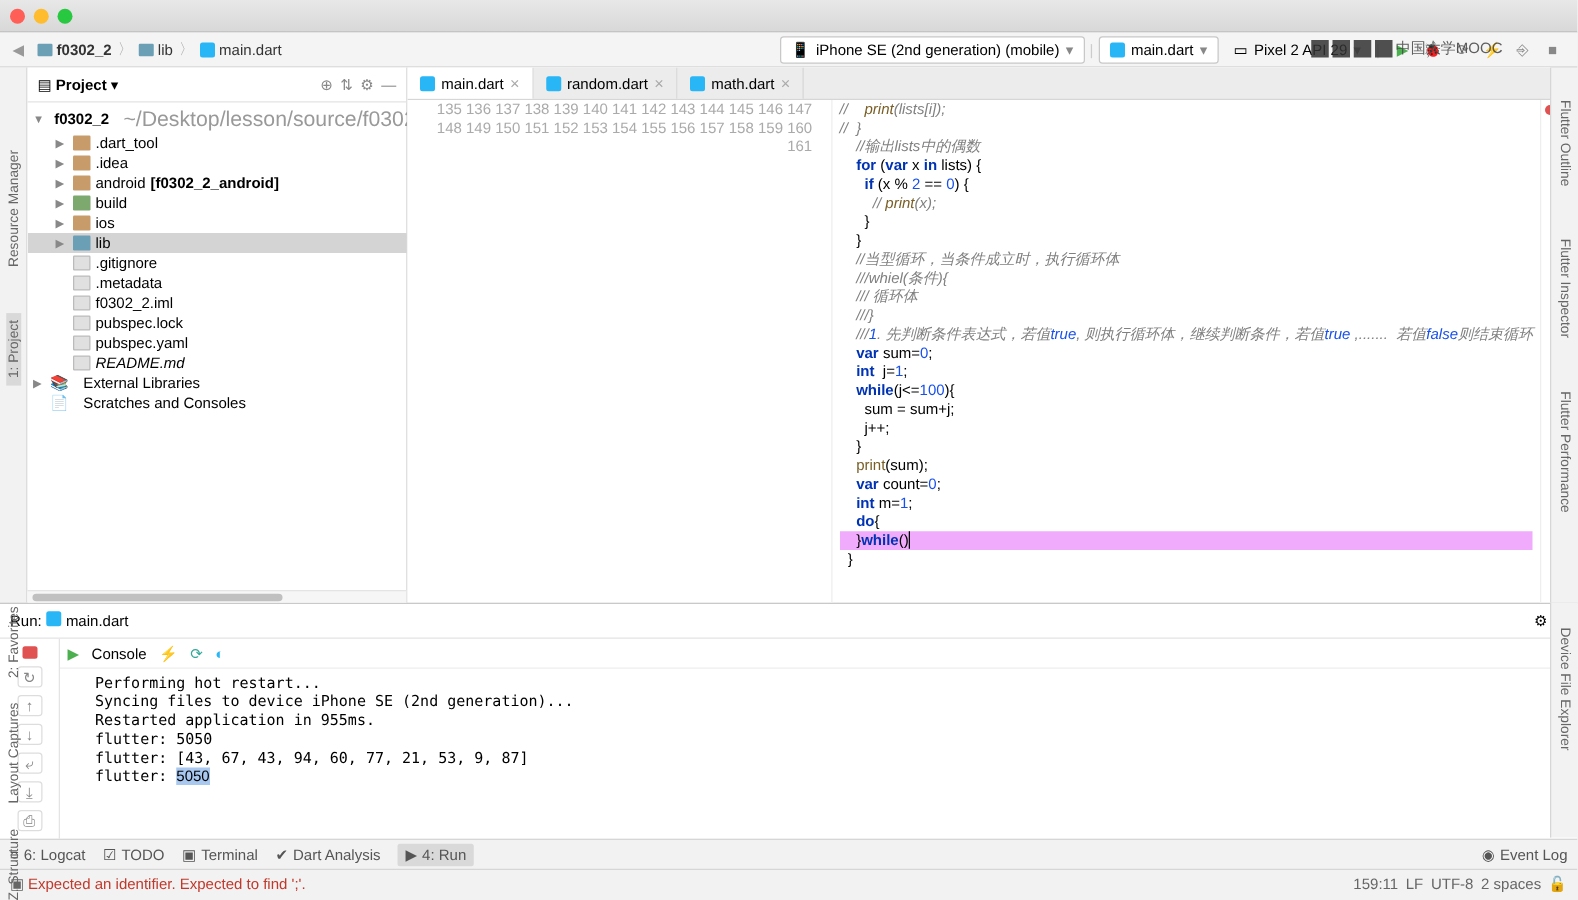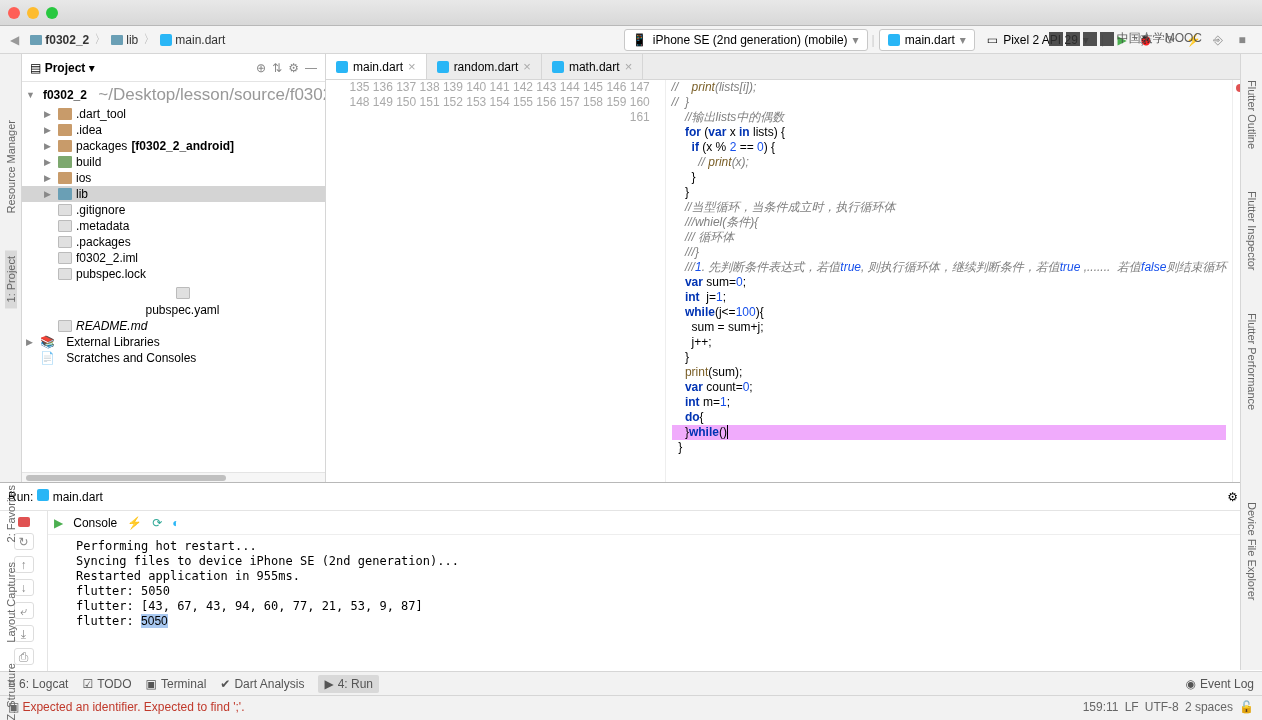--- a/index.html
+++ b/index.html
@@ -182,21 +182,21 @@
             <span>.dart_tool</span>
           </div>
           <div class="tree-item" style="padding-left: 22px;">
             <span class="arrow">▶</span>
             <span class="ic folder"></span>
             <span>.idea</span>
           </div>
           <div class="tree-item" style="padding-left: 22px;">
             <span class="arrow">▶</span>
             <span class="ic folder"></span>
-            <span>packages</span> 
+            <span>android</span> 
             <b>[f0302_2_android]</b>
           </div>
           <div class="tree-item" style="padding-left: 22px;">
             <span class="arrow">▶</span>
             <span class="ic folder green"></span>
             <span>build</span>
           </div>
           <div class="tree-item" style="padding-left: 22px;">
             <span class="arrow">▶</span>
             <span class="ic folder"></span>
@@ -213,33 +213,28 @@
             <span>.gitignore</span>
           </div>
           <div class="tree-item" style="padding-left: 22px;">
             <span class="arrow"></span>
             <span class="ic file"></span>
             <span>.metadata</span>
           </div>
           <div class="tree-item" style="padding-left: 22px;">
             <span class="arrow"></span>
             <span class="ic file"></span>
-            <span>.packages</span>
-          </div>
-          <div class="tree-item" style="padding-left: 22px;">
-            <span class="arrow"></span>
-            <span class="ic file"></span>
             <span>f0302_2.iml</span>
           </div>
           <div class="tree-item" style="padding-left: 22px;">
             <span class="arrow"></span>
             <span class="ic file"></span>
             <span>pubspec.lock</span>
           </div>
-          <div class="tree-item" style="padding-left: 22px; flex-direction: column;">
+          <div class="tree-item" style="padding-left: 22px;">
             <span class="arrow"></span>
             <span class="ic file"></span>
             <span>pubspec.yaml</span>
           </div>
           <div class="tree-item" style="padding-left: 22px; font-style: italic;">
             <span class="arrow"></span>
             <span class="ic file"></span>
             <span>README.md</span>
           </div>
         </div>

